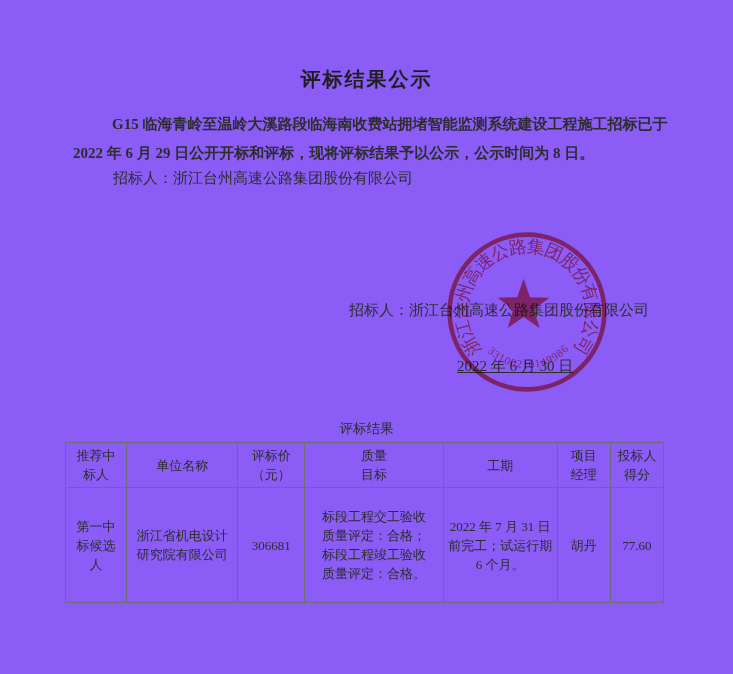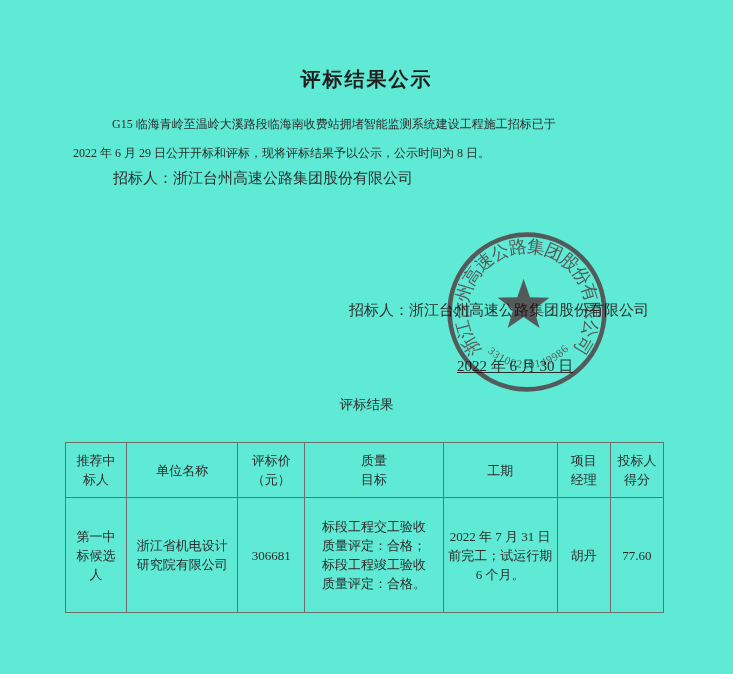--- a/index.html
+++ b/index.html
@@ -4,30 +4,30 @@
 <style>
   html,body{margin:0;padding:0;}
   body{
     width:733px;height:674px;
     background:#ffffff;
     font-family:"Liberation Serif","DejaVu Serif",serif;
     color:#2d2d2d;
     overflow:hidden;
   }
   .page{
-    position:relative;width:733px;height:674px;background:#5eead4;
+    position:relative;width:733px;height:674px;background:#8b5cf6;
   }
   .doc-title{
     position:absolute;top:66px;left:0;width:733px;
     text-align:center;font-size:20px;font-weight:bold;color:#1f1f1f;
     letter-spacing:2px;margin:0;
   }
   .intro{
     position:absolute;left:73px;top:110px;width:600px;
-    font-size:12px;line-height:29px;color:#2d2d2d;
+    font-size:15px;line-height:29px;color:#2d2d2d;font-weight:bold;
   }
   .intro-line{white-space:nowrap;}
   .intro-line.indent{padding-left:39px;}
   .contact{
     position:absolute;left:113px;top:164px;
     font-size:15px;line-height:29px;color:#2d2d2d;
   }
   .contact-line{white-space:nowrap;}
   .sig-tenderer{
     position:absolute;left:349px;top:296px;
@@ -38,35 +38,35 @@
     font-size:15px;line-height:29px;white-space:nowrap;color:#2d2d2d;text-decoration:underline;
   }
   .seal{
     position:absolute;left:442px;top:227px;width:170px;height:170px;
     opacity:0.87;mix-blend-mode:multiply;
   }
   .seal .ink{fill:var(--seal-red,#e04a55);}
   .seal .ring{fill:none;stroke:var(--seal-red,#e04a55);}
   .seal text{fill:var(--seal-red,#e04a55);font-family:"Liberation Serif","DejaVu Serif",serif;}
   .table-title{
-    position:absolute;top:396px;left:0;width:733px;text-align:center;
+    position:absolute;top:420px;left:0;width:733px;text-align:center;
     font-size:13.5px;color:#2d2d2d;
   }
   table.result{
     position:absolute;left:65px;top:442px;width:599px;
     border-collapse:collapse;table-layout:fixed;
     font-size:13px;color:#2d2d2d;
   }
   table.result th,table.result td{
     border:1.5px solid #6e6e6e;
     text-align:center;vertical-align:middle;
     white-space:pre-line;line-height:19px;
     font-weight:normal;padding:2px 3px;
   }
-  tr.head-row{height:55px;}
+  tr.head-row{height:45px;}
   tr.body-row{height:115px;}
   .c1{width:61px;}.c2{width:111px;}.c3{width:67px;}
   .c4{width:138px;}.c5{width:114px;}.c6{width:53px;}.c7{width:53px;}
 </style>
 </head>
 <body>
 
 <div class="page">
 
   <h1 class="doc-title">评标结果公示</h1>

